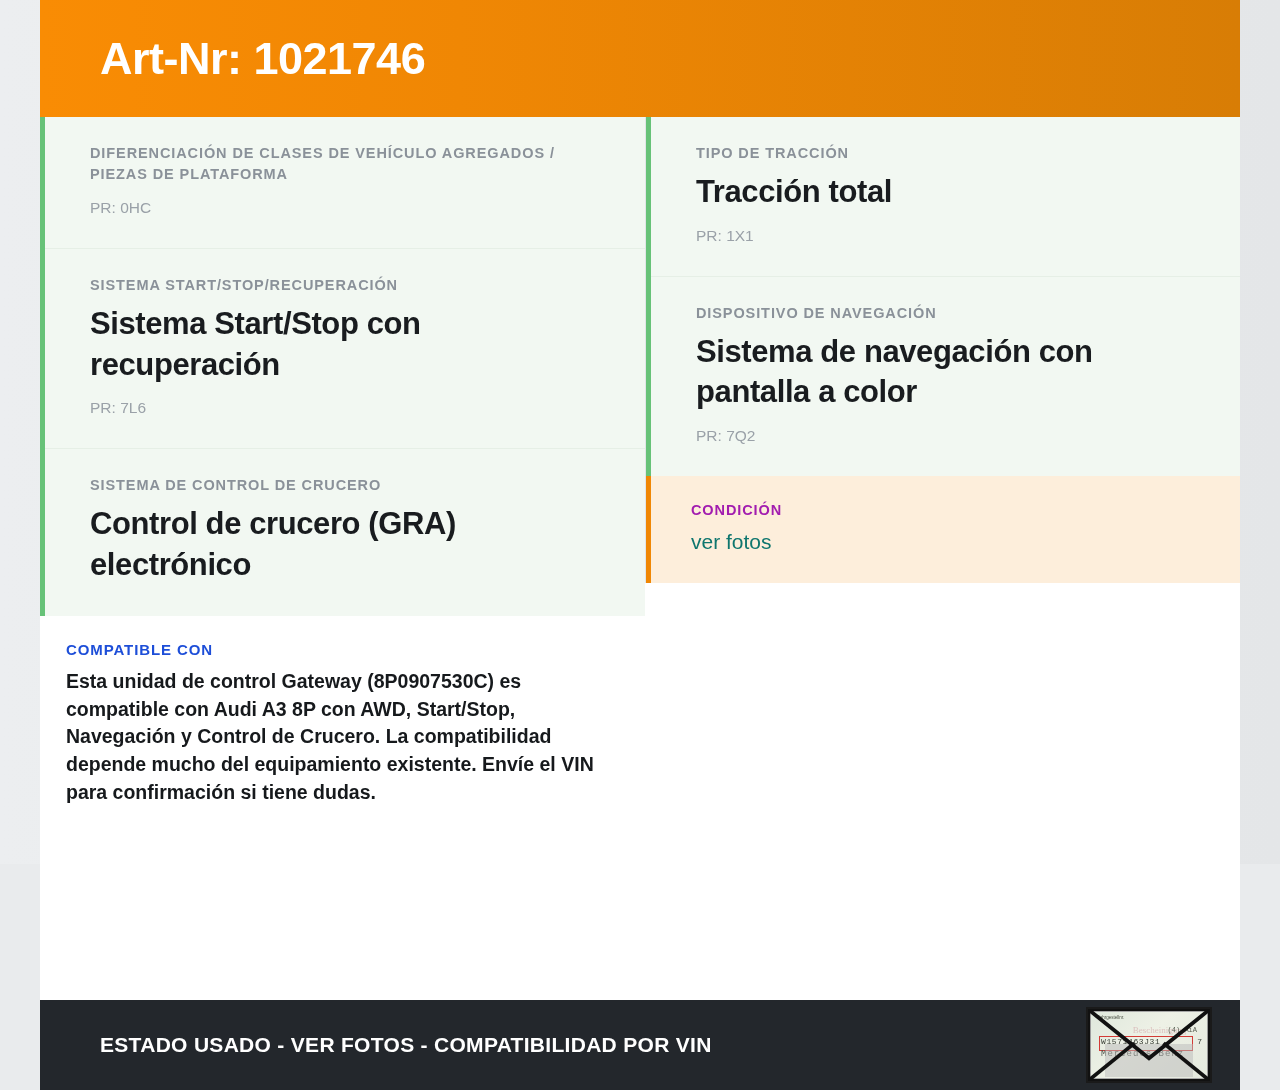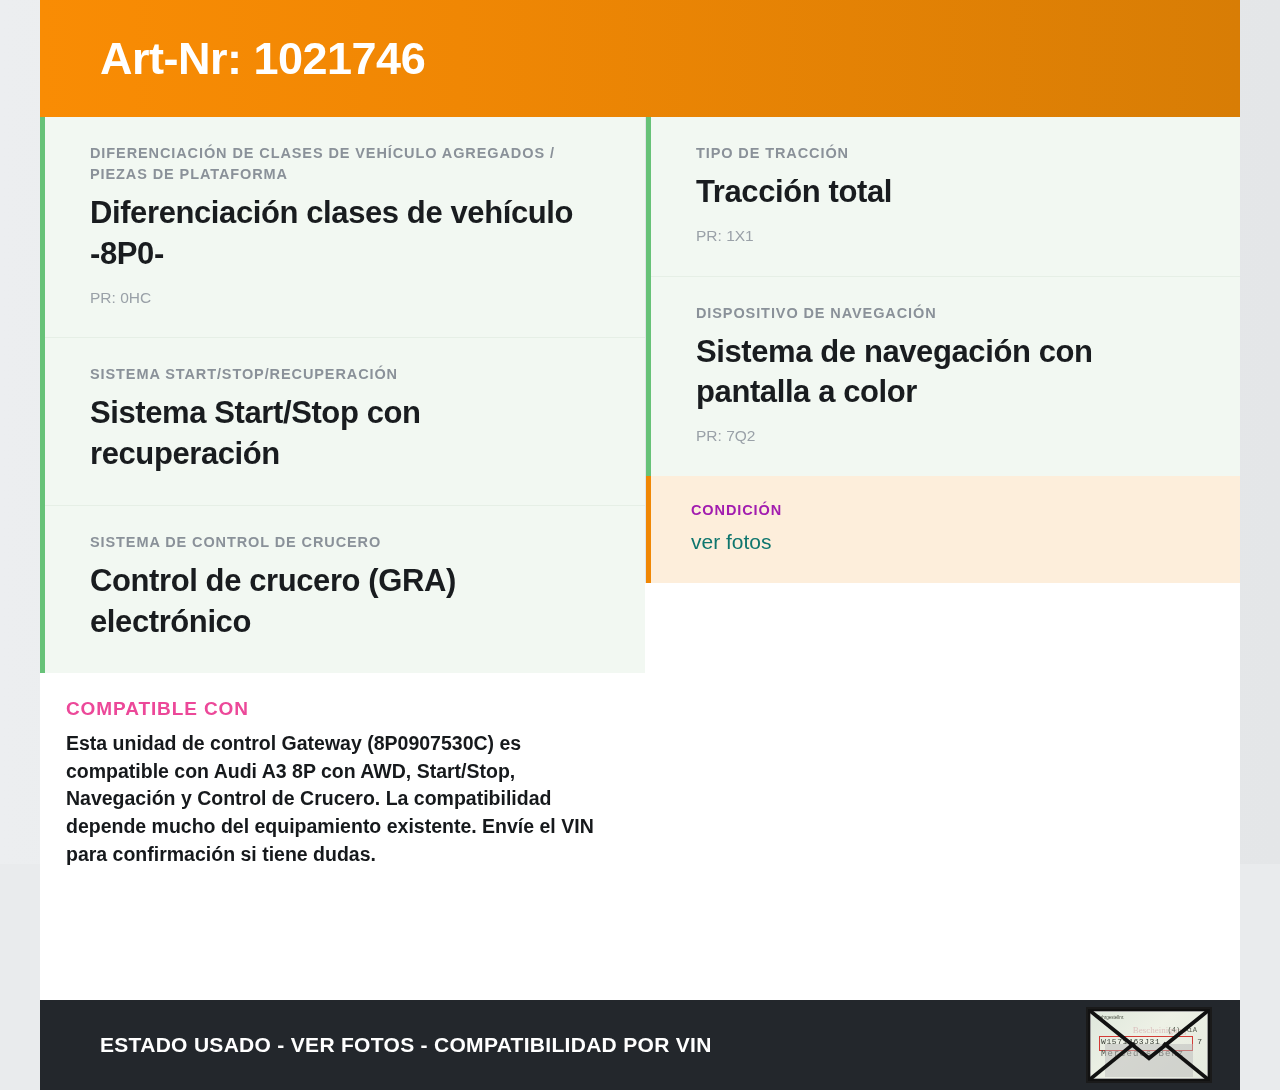--- a/index.html
+++ b/index.html
@@ -117,22 +117,22 @@
     margin-top: 7px;
     line-height: 1.3;
   }
 
   
   .compat {
     background: #ffffff;
     padding: 25px 45px 30px 26px;
   }
   .compat-label {
-    color: #ec4899;
-    font-size: 19px;
+    color: #1d4ed8;
+    font-size: 15px;
     font-weight: bold;
     letter-spacing: 0.9px;
     text-transform: uppercase;
   }
   .compat-text {
     color: #16191c;
     font-size: 19.5px;
     font-weight: bold;
     line-height: 1.42;
     margin-top: 10px;
@@ -246,27 +246,27 @@
       <div class="header-title">Art-Nr: 1021746</div>
     </div>
 
     <div class="body">
 
       <div class="col col-left">
         <div class="cards">
 
           <div class="card">
             <div class="card-label">DIFERENCIACIÓN DE CLASES DE VEHÍCULO AGREGADOS / PIEZAS DE PLATAFORMA</div>
-            <div class="card-title">Diferenciación clases de vehículo -8P0-</div>
             <div class="card-code">PR: 0HC</div>
           </div>
 
           <div class="card">
             <div class="card-label">SISTEMA START/STOP/RECUPERACIÓN</div>
             <div class="card-title">Sistema Start/Stop con recuperación</div>
+            <div class="card-code">PR: 7L6</div>
           </div>
 
           <div class="card">
             <div class="card-label">SISTEMA DE CONTROL DE CRUCERO</div>
             <div class="card-title">Control de crucero (GRA) electrónico</div>
           </div>
 
         </div>
 
         <div class="compat">

